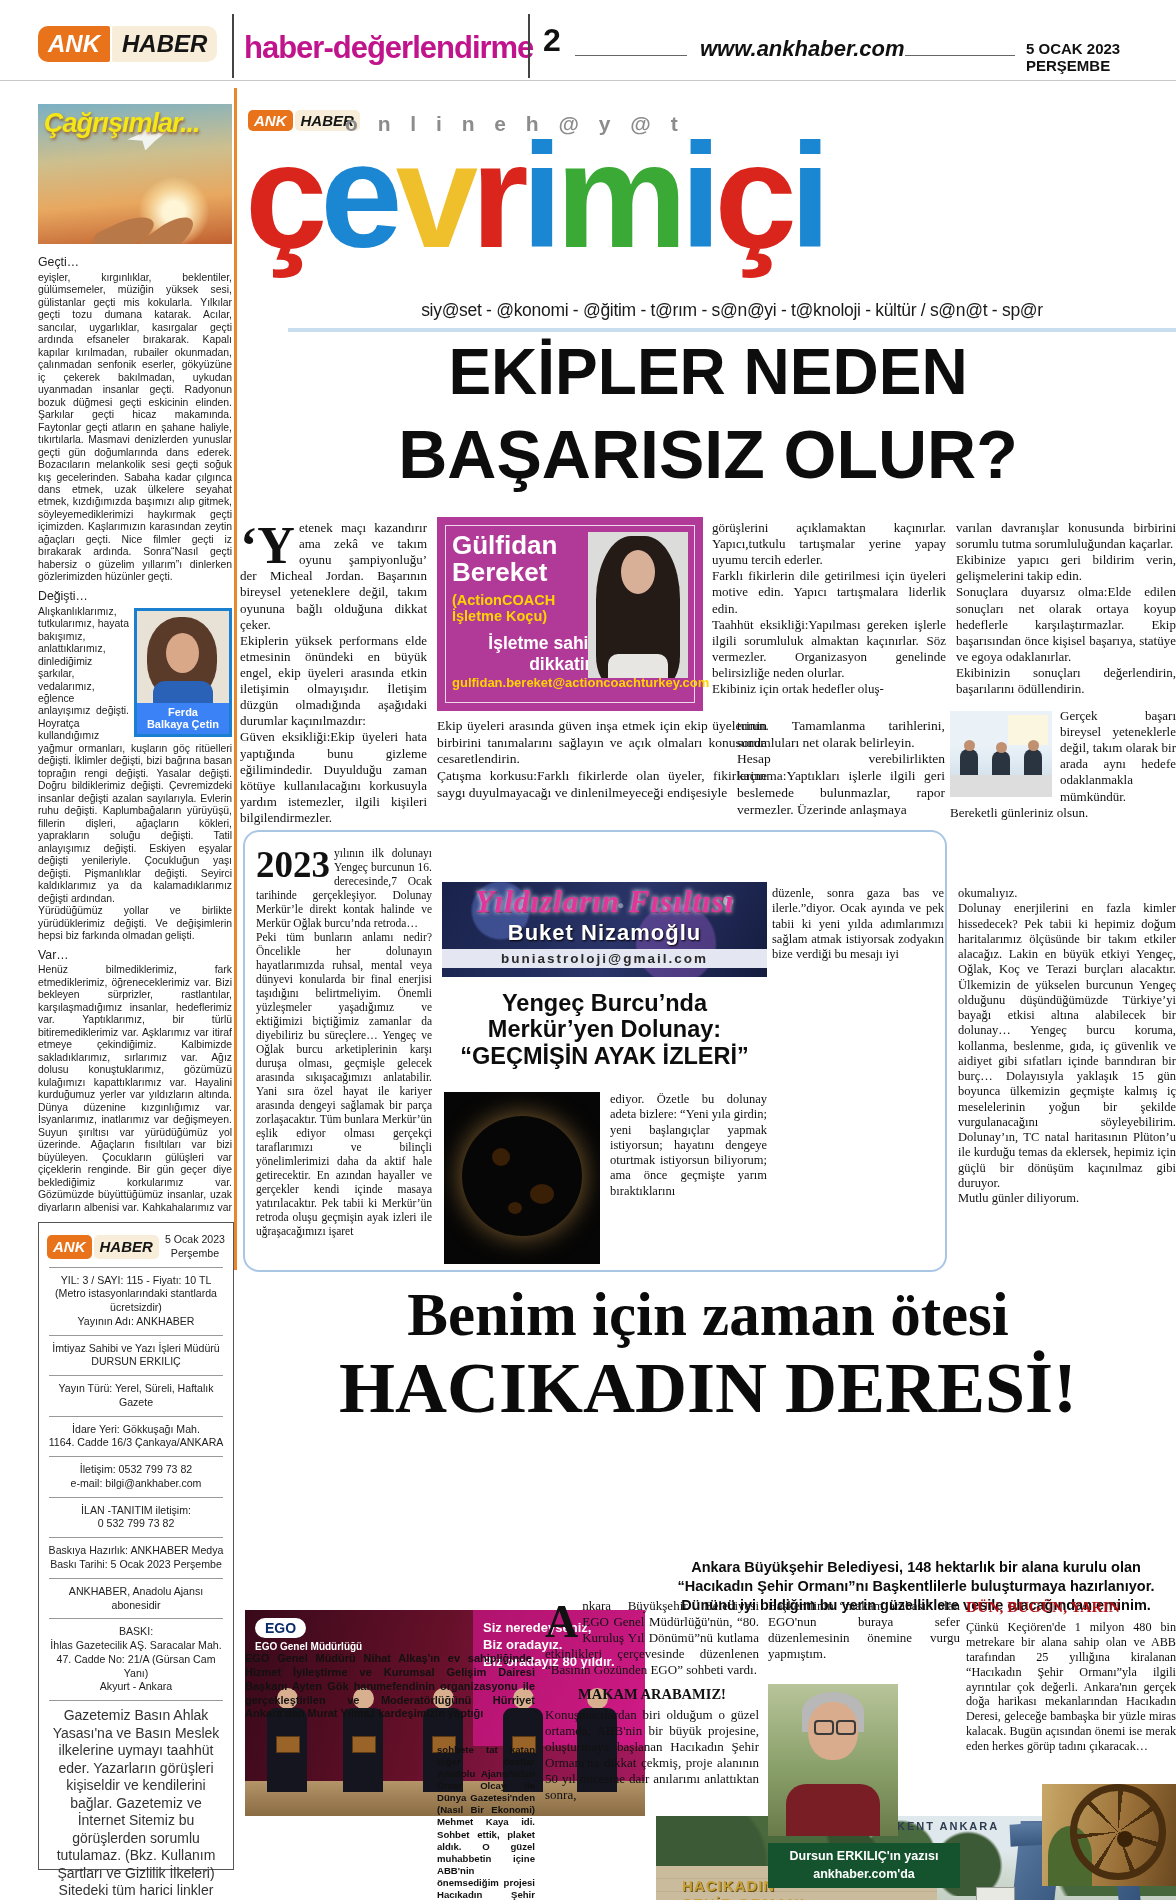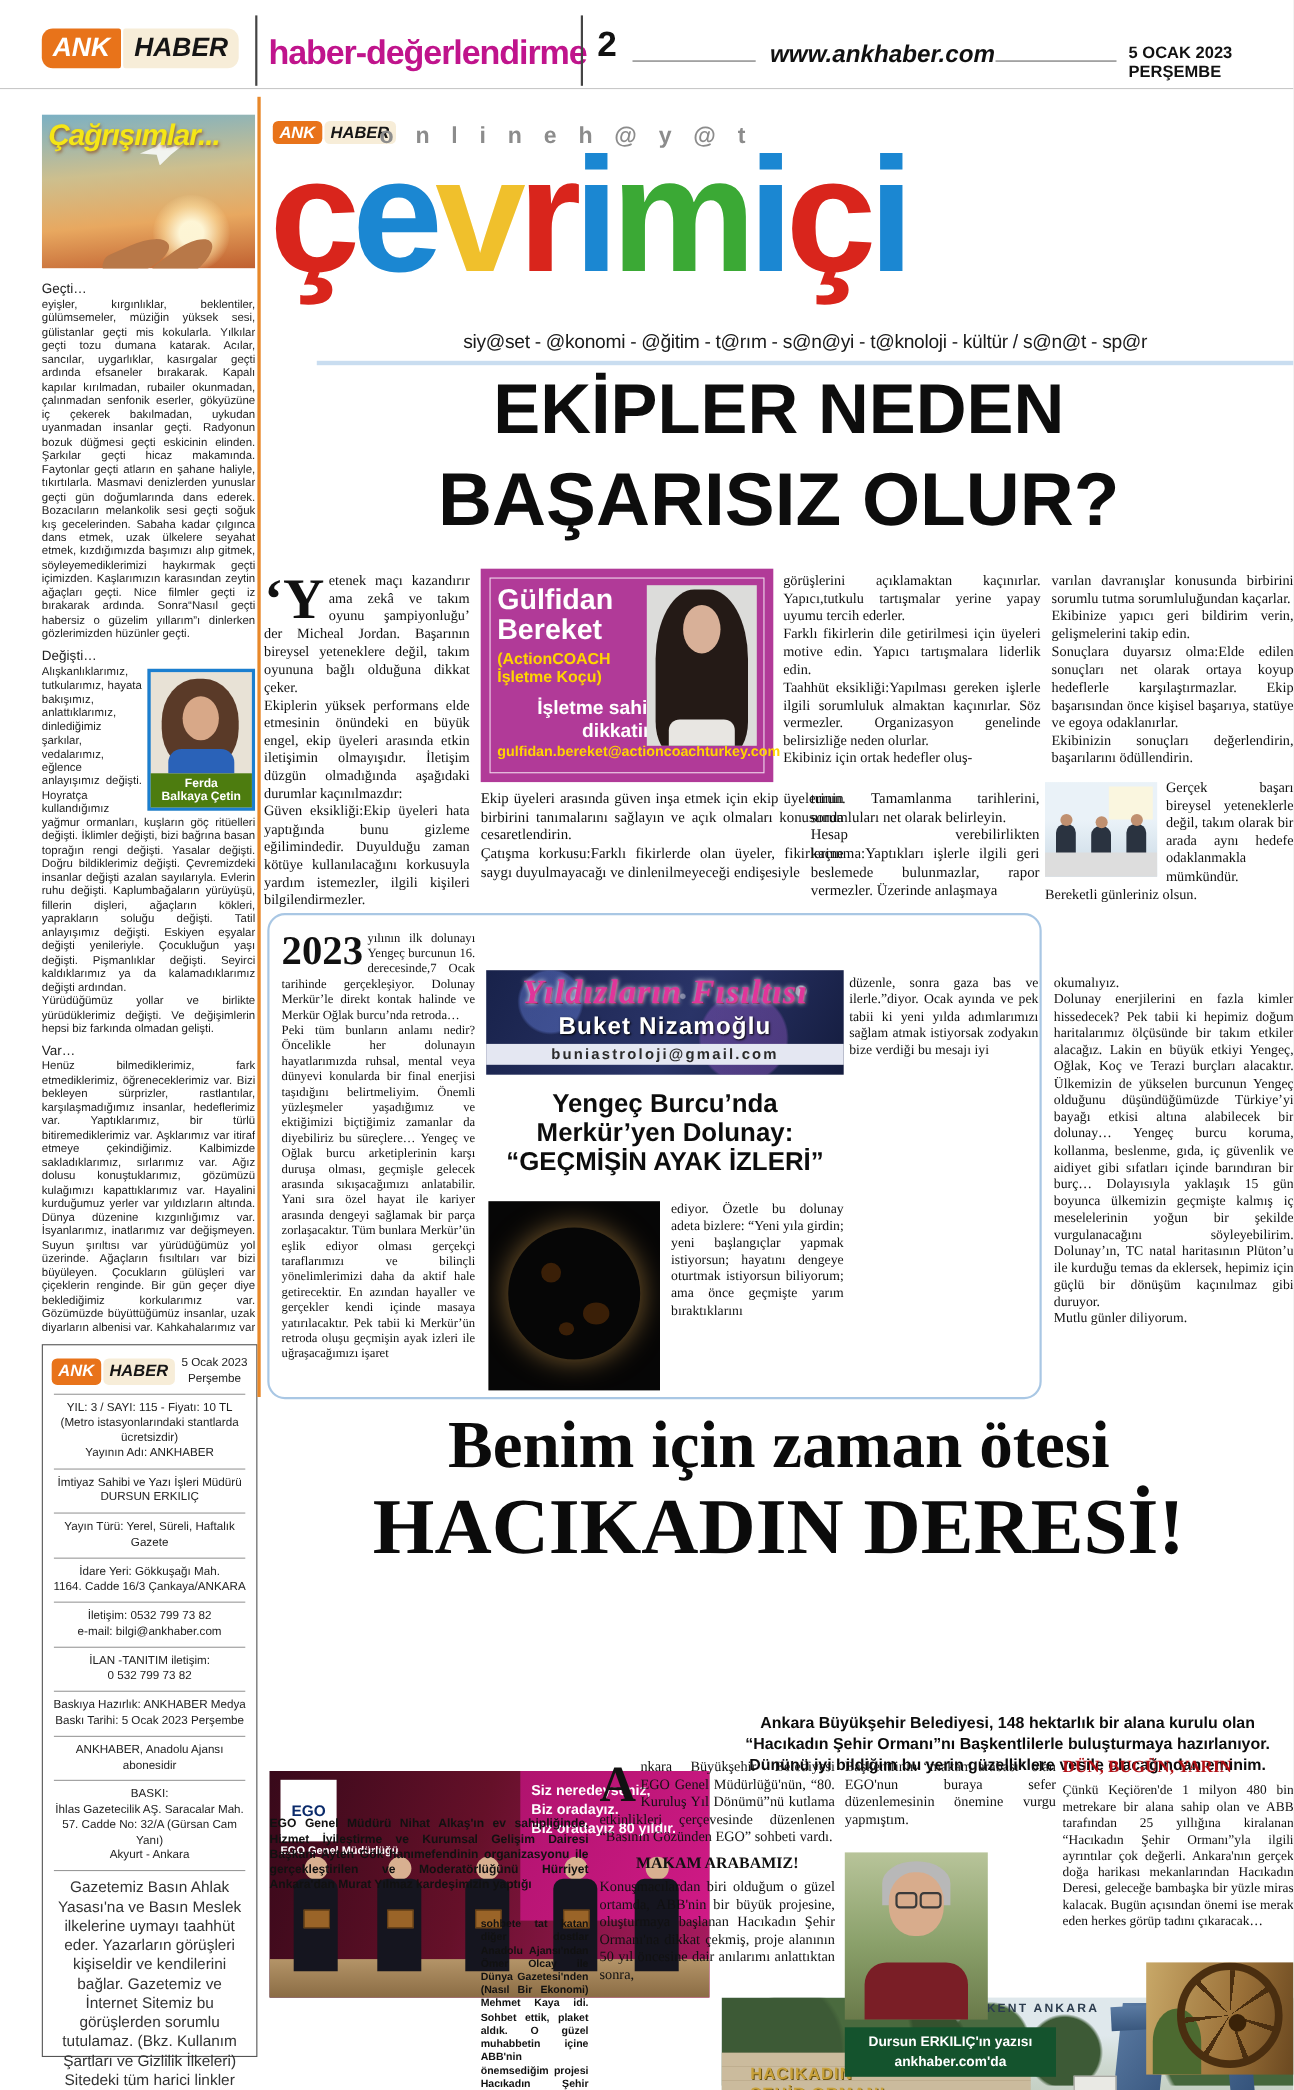--- a/index.html
+++ b/index.html
@@ -33,21 +33,21 @@
   .cag-hand{width:64px;height:26px;border-radius:14px 60% 60% 14px;background:#b87848;}
   .cag-title{left:6px;top:4px;font-size:27px;font-weight:bold;color:#f5e616;
      text-shadow:1px 2px 3px rgba(140,60,0,.7);letter-spacing:-1px;font-style:italic;}
   .lc-body{font-size:10.4px;line-height:1.2;color:#222;}
   .lc-head{font-size:12.3px;margin:5px 0 2px 0;}
   .ferda{float:right;width:92px;margin:2px 0 3px 5px;border:3px solid #1b7fd0;background:#e8e2d6;}
   .ferda-ph{position:relative;height:92px;overflow:hidden;}
   .ferda-hair{position:absolute;left:10px;top:6px;width:70px;height:84px;border-radius:46%;background:#5a3a28;}
   .ferda-face{position:absolute;left:29px;top:22px;width:33px;height:40px;border-radius:50%;background:#d8a888;}
   .ferda-shirt{position:absolute;left:16px;bottom:-4px;width:60px;height:26px;border-radius:12px 12px 0 0;background:#2a62b8;}
-  .ferda-cap{background:#4d7c0f;color:#fff;font-weight:bold;font-size:11px;line-height:1.15;text-align:center;padding:3px 0;}
+  .ferda-cap{background:#3b82f6;color:#fff;font-weight:bold;font-size:11px;line-height:1.15;text-align:center;padding:3px 0;}
 
   
   .imprint{border:1.5px solid #555;padding:10px 8px;font-size:10.6px;line-height:1.3;text-align:center;color:#222;}
   .imp-sep{height:1px;background:#999;margin:6px 2px;}
   .imp-fine{font-size:14px;line-height:1.25;color:#333;}
   .mini-pill{display:inline-block;font-weight:bold;font-style:italic;border-radius:5px;padding:2px 6px;font-size:15px;}
 
   
   .tagline{font-size:21px;font-weight:bold;color:#8c8c8c;letter-spacing:7px;}
   .bigword{font-size:148px;font-weight:bold;letter-spacing:-7px;line-height:1;}
@@ -99,21 +99,21 @@
       background:radial-gradient(circle at 38% 32%,#f8e8b8 0 12%,#eec878 35%,#d89840 60%,#a05a18 85%,#7a4010),
       ;box-shadow:0 0 26px rgba(255,190,90,.5);}
   .moon-crater{position:absolute;border-radius:50%;background:rgba(110,55,8,.5);}
 
   
   .bot-h{font-family:"Liberation Serif",serif;font-weight:bold;color:#0b0b0b;line-height:1;}
   .egoph{background:linear-gradient(105deg,#38091a 0%,#651029 45%,#8a1648 72%,#a81a60 100%);position:relative;overflow:hidden;}
   .ego-panel{position:absolute;right:0;top:0;width:43%;height:66%;
       background:linear-gradient(120deg,#b0136e,#d01a86);color:#fff;font-weight:bold;font-size:13px;line-height:1.3;padding:10px;box-sizing:border-box;}
   .ego-logo{position:absolute;left:10px;top:8px;}
-  .ego-logo .badge{background:#fff;color:#0a2a6a;font-weight:900;font-size:14px;border-radius:0;padding:20px 10px;display:inline-block;}
+  .ego-logo .badge{background:#fff;color:#0a2a6a;font-weight:900;font-size:14px;border-radius:10px;padding:2px 10px;display:inline-block;}
   .ego-logo .sub{color:#fff;font-size:10px;font-weight:bold;margin-top:3px;}
   .ego-floor{position:absolute;left:0;bottom:0;width:100%;height:17%;background:linear-gradient(#b49468,#8a6c44);}
   .person{position:absolute;bottom:24px;width:40px;height:104px;}
   .person .head{position:absolute;left:10px;top:0;width:21px;height:21px;border-radius:50%;background:#d8b090;}
   .person .bodyy{position:absolute;left:0;top:20px;width:40px;height:84px;border-radius:9px 9px 0 0;background:#15151f;}
   .person .plaque{position:absolute;left:9px;top:48px;width:22px;height:15px;background:#9a6428;border:1px solid #5c3a14;}
   .gateph{position:relative;overflow:hidden;background:linear-gradient(180deg,#dfe8ec 0 30%,#cdd8cf 55%,#b9c4b4);}
   .gate-trees{position:absolute;left:0;top:0;width:100%;height:70%;
       background:radial-gradient(circle at 8% 60%,#3d5a36 0 14%,transparent 15%),
       radial-gradient(circle at 20% 45%,#4a6a3e 0 16%,transparent 17%),
@@ -228,21 +228,21 @@
     <div class="pre">İLAN -TANITIM iletişim:
 0 532 799 73 82</div>
     <div class="imp-sep"></div>
     <div class="pre">Baskıya Hazırlık: ANKHABER Medya
 Baskı Tarihi: 5 Ocak 2023 Perşembe</div>
     <div class="imp-sep"></div>
     <div class="pre">ANKHABER, Anadolu Ajansı abonesidir</div>
     <div class="imp-sep"></div>
     <div class="pre">BASKI:
 İhlas Gazetecilik AŞ. Saracalar Mah.
-57. Cadde No: 32/A (Gürsan Cam Yanı)
+47. Cadde No: 21/A (Gürsan Cam Yanı)
 Akyurt - Ankara</div>
     <div class="imp-sep"></div>
     <div class="imp-fine">Gazetemiz Basın Ahlak Yasası'na ve Basın Meslek ilkelerine uymayı taahhüt eder. Yazarların görüşleri kişiseldir ve kendilerini bağlar. Gazetemiz ve İnternet Sitemiz bu görüşlerden sorumlu tutulamaz. (Bkz. Kullanım Şartları ve Gizlilik İlkeleri) Sitedeki tüm harici linkler ayrı bir sayfada açılır. Sözleşmesi olmayan yazar, muhabir ve foto muhabirlerine ücret ödenmez. Haber, köşe yazıları ve fotoğraflar izin alınarak ve kaynak gösterilerek kullanılabilir.</div>
   </div>
 
   <div class="abs orange-rule" style="left:234px;top:88px;height:1182px;"></div>
 
   <div class="abs" style="left:248px;top:110px;">
     <span class="mini-pill pill-ank">ANK</span><span class="mini-pill pill-haber">HABER</span>
   </div>

